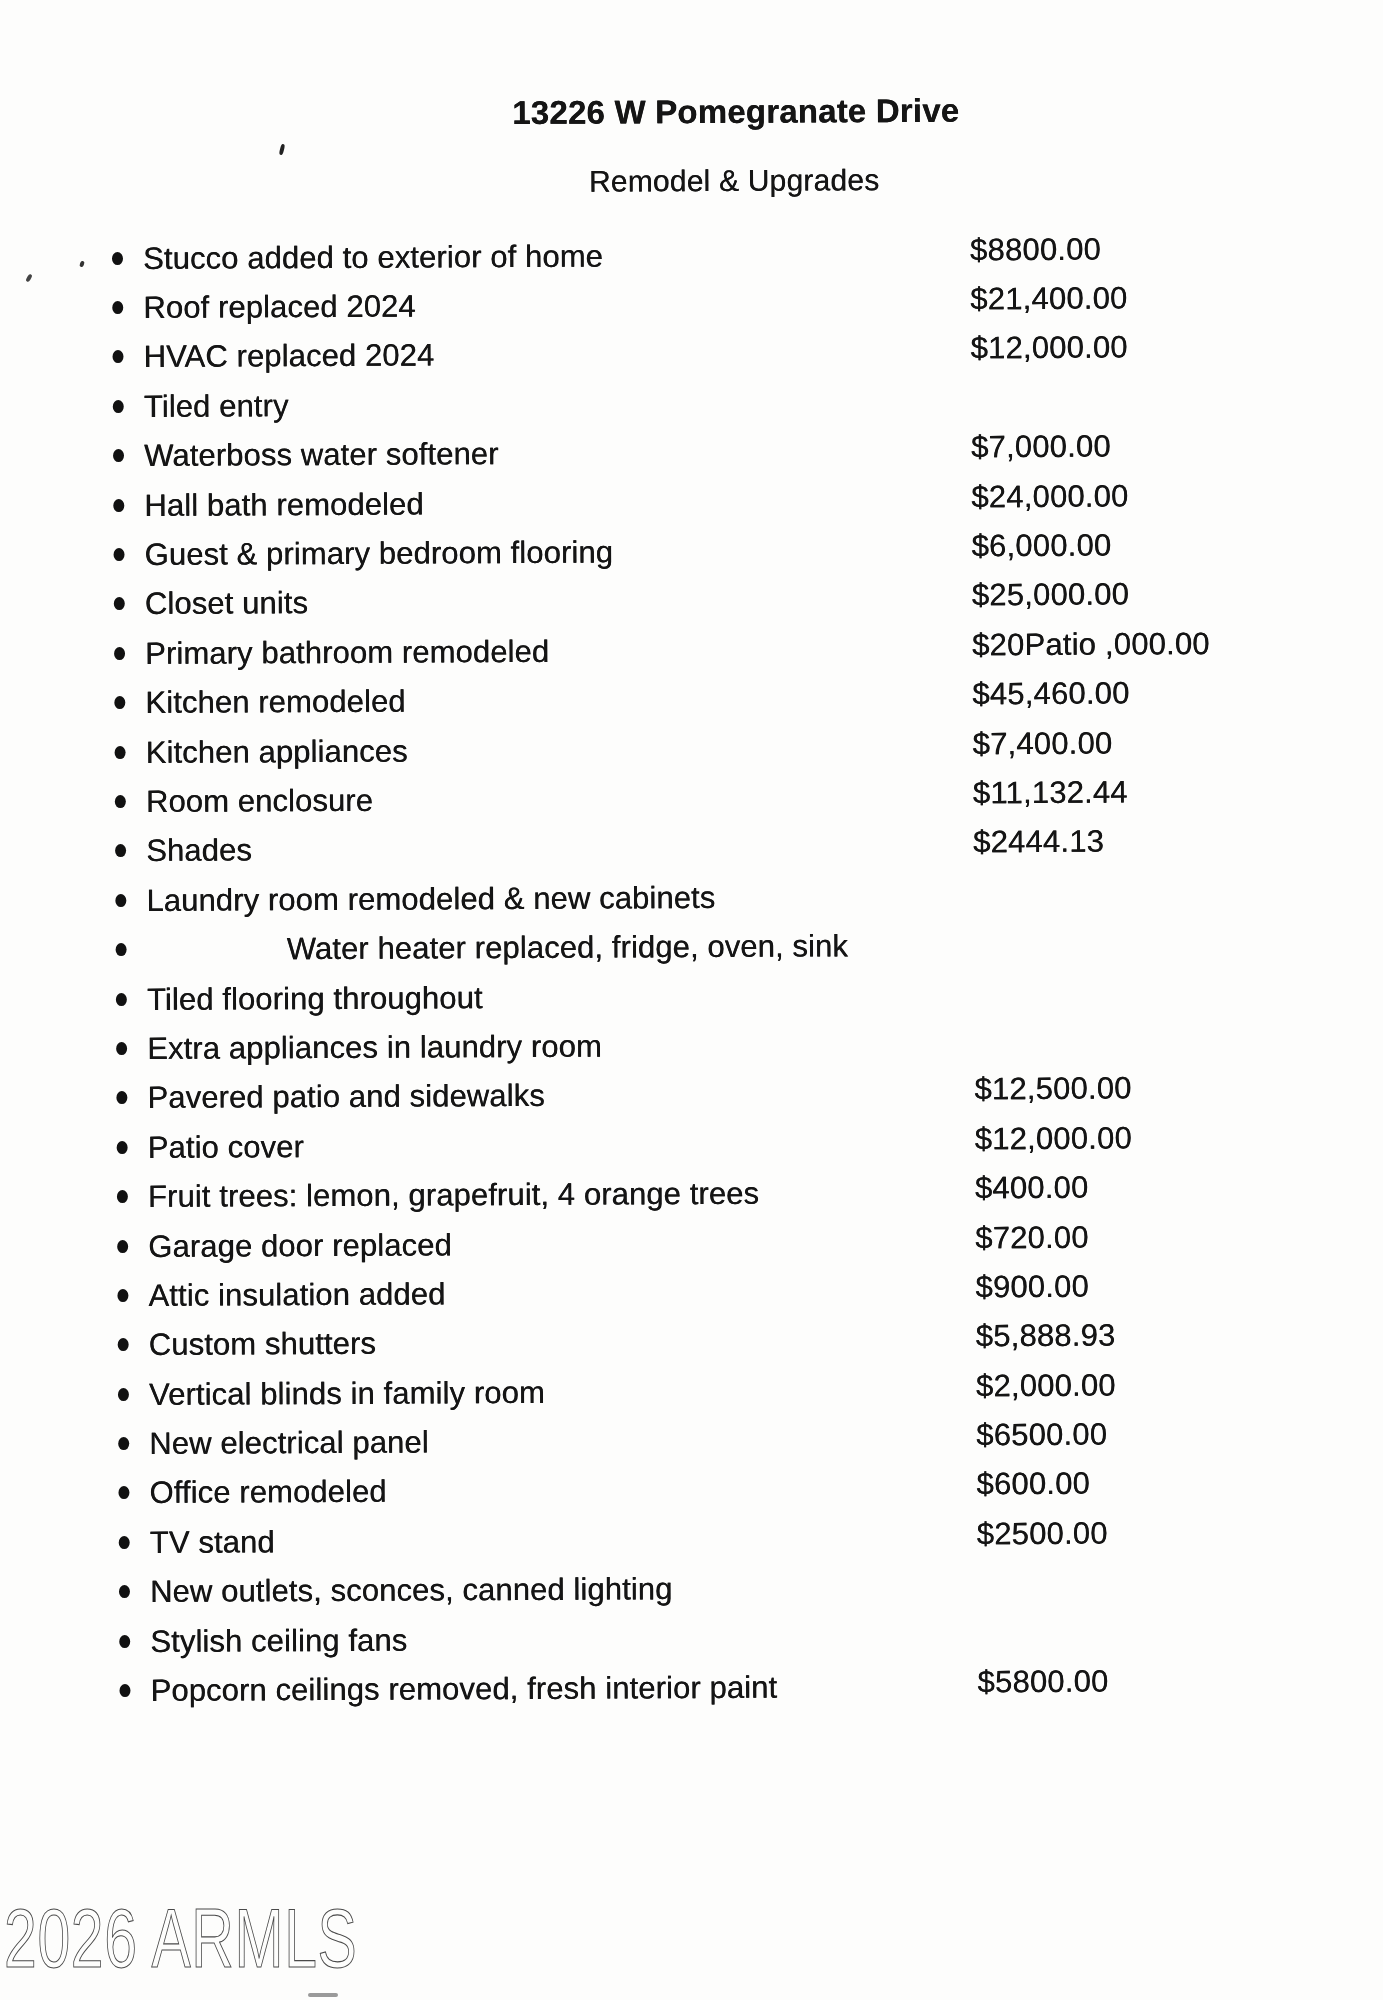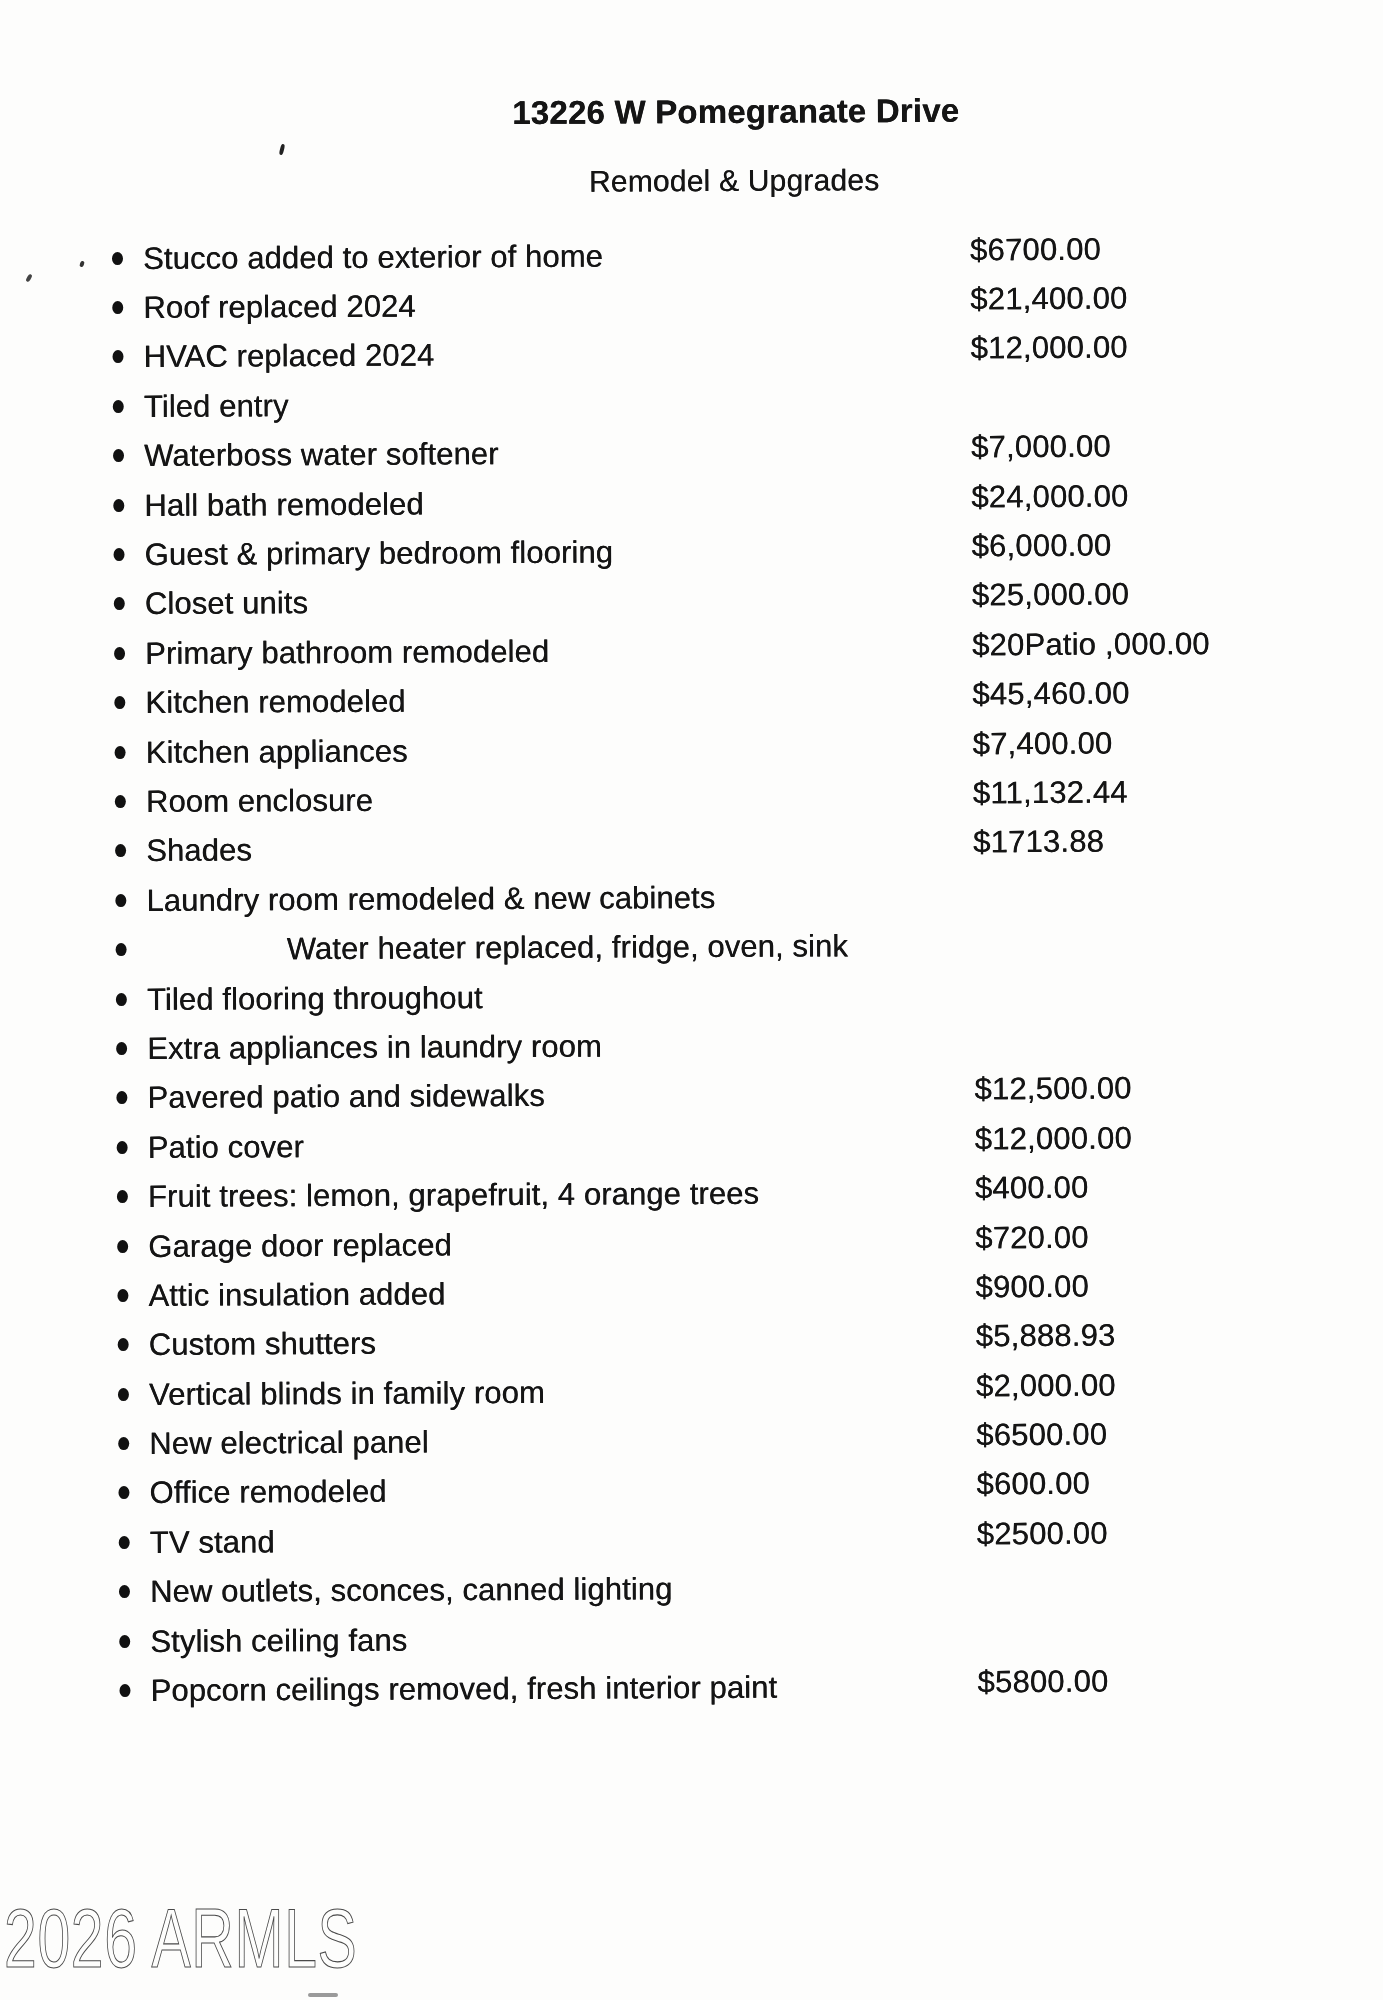--- a/index.html
+++ b/index.html
@@ -66,21 +66,21 @@
 </head>
 <body>
 
 <div class="content">
   <div class="doc-title">13226 W Pomegranate Drive</div>
   <div class="doc-subtitle">Remodel &amp; Upgrades</div>
   <div class="upgrade-list">
       <div class="row">
     <span class="bullet"></span>
     <span class="label">Stucco added to exterior of home</span>
-    <span class="price">$6700.00</span>
+    <span class="price">$8800.00</span>
   </div>
       <div class="row">
     <span class="bullet"></span>
     <span class="label">Roof replaced 2024</span>
     <span class="price">$21,400.00</span>
   </div>
       <div class="row">
     <span class="bullet"></span>
     <span class="label">HVAC replaced 2024</span>
     <span class="price">$12,000.00</span>
@@ -126,21 +126,21 @@
     <span class="price">$7,400.00</span>
   </div>
       <div class="row">
     <span class="bullet"></span>
     <span class="label">Room enclosure</span>
     <span class="price">$11,132.44</span>
   </div>
       <div class="row">
     <span class="bullet"></span>
     <span class="label">Shades</span>
-    <span class="price">$1713.88</span>
+    <span class="price">$2444.13</span>
   </div>
       <div class="row">
     <span class="bullet"></span>
     <span class="label">Laundry room remodeled &amp; new cabinets</span>
     <span class="price"></span>
   </div>
       <div class="row indent">
     <span class="bullet"></span>
     <span class="label">Water heater replaced, fridge, oven, sink</span>
     <span class="price"></span>

